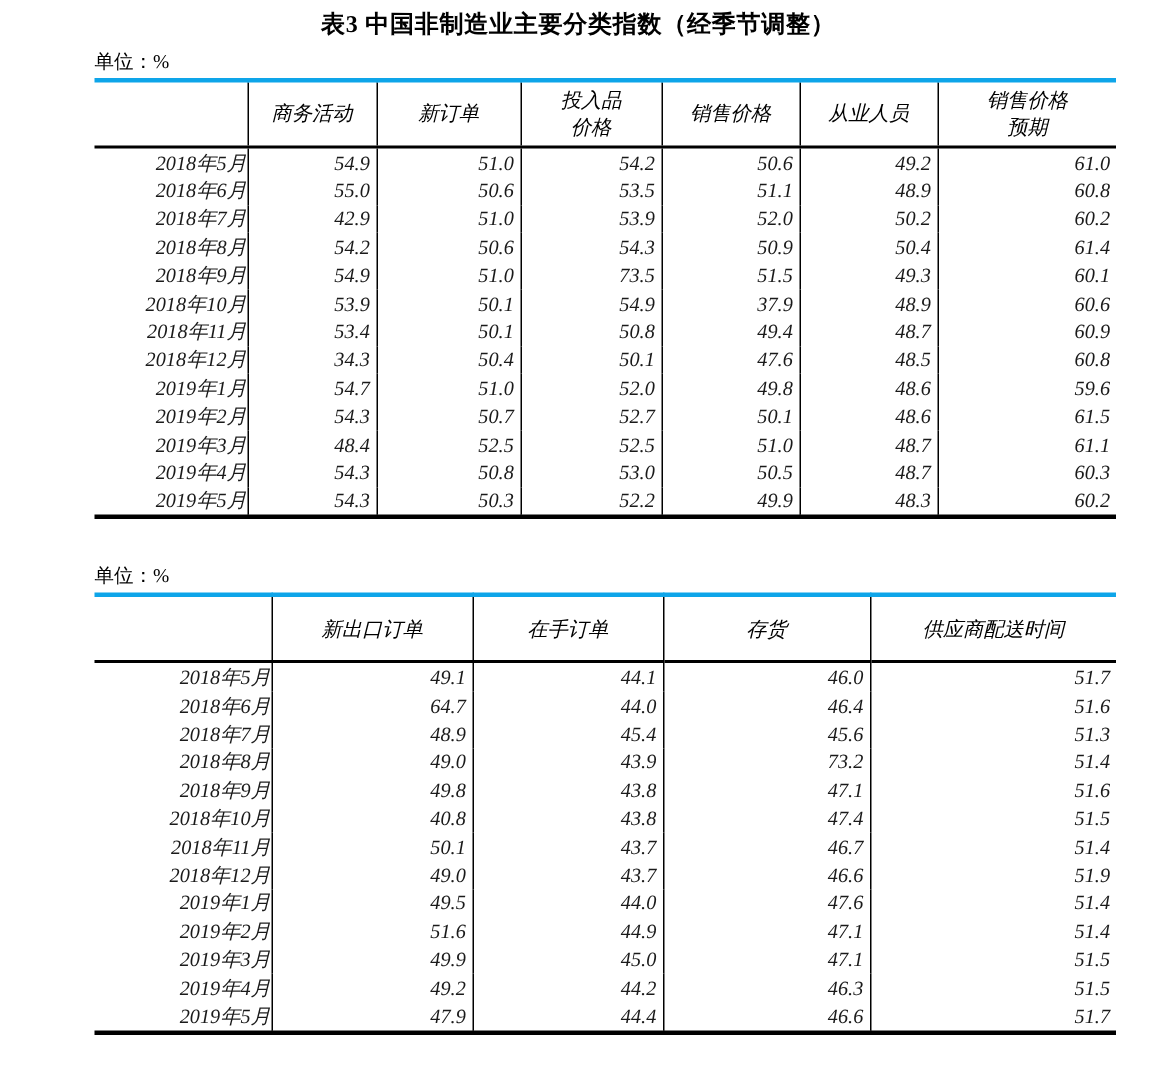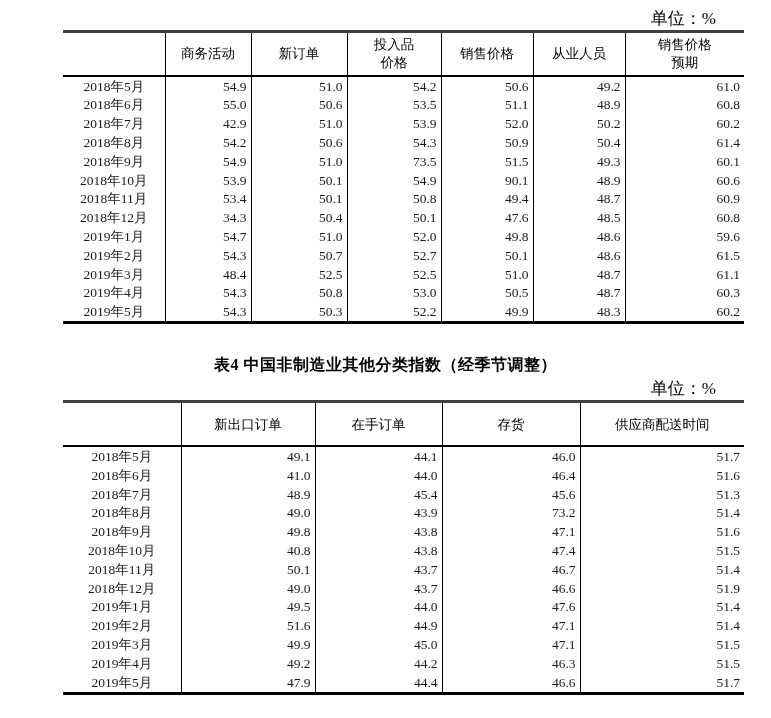--- a/index.html
+++ b/index.html
@@ -31,32 +31,32 @@
     line-height: 22px;
     font-weight: bold;
     color: #000;
     letter-spacing: 0.5px;
   }
   .unit {
     width: 681px;
     margin: 5px 0 4px 63px;
     padding-right: 28px;
     box-sizing: border-box;
-    text-align: right;
-    font-size: 17px;
+    font-size: 13px;
     line-height: 15px;
     color: #000;
   }
   table.stat-table {
     width: 681px;
     margin-left: 63px;
     border-collapse: collapse;
     table-layout: fixed;
-    border-top: 3px solid #404040;
+    border-top: 3px solid #0ea5e9;
     border-bottom: 3px solid #000;
+    font-style: italic;
   }
   table.stat-table thead th {
     height: 40px;
     border-bottom: 2px solid #000;
     font-weight: normal;
     font-size: 13.5px;
     line-height: 1.3;
     text-align: center;
     vertical-align: middle;
     white-space: pre-line;
@@ -70,31 +70,32 @@
   table.stat-table tbody td {
     height: 18.8px;
     font-size: 13.5px;
     line-height: 1;
     text-align: right;
     padding: 0 4px 0 0;
     color: #1a1a1a;
     vertical-align: middle;
   }
   table.stat-table tbody td.lbl {
-    text-align: center;
+    text-align: right;
     padding: 0;
     color: #1a1a1a;
   }
 </style>
 </head>
 <body>
 
 <div class="page">
 
   <section class="table-block">
+    <h2 class="tbl-title">表3  中国非制造业主要分类指数（经季节调整）</h2>
     <div class="unit">单位：%</div>
     <table class="stat-table">
       <colgroup>
         <col style="width:102px">
           <col style="width:86px">
           <col style="width:96px">
         <col style="width:94px">
           <col style="width:92px">
           <col style="width:92px">
           <col style="width:119px">
@@ -156,21 +157,21 @@
             <td>73.5</td>
             <td>51.5</td>
             <td>49.3</td>
             <td>60.1</td>
           </tr>
           <tr>
             <td class="lbl">2018年10月</td>
             <td>53.9</td>
             <td>50.1</td>
             <td>54.9</td>
-            <td>90.1</td>
+            <td>37.9</td>
             <td>48.9</td>
             <td>60.6</td>
           </tr>
           <tr>
             <td class="lbl">2018年11月</td>
             <td>53.4</td>
             <td>50.1</td>
             <td>50.8</td>
             <td>49.4</td>
             <td>48.7</td>
@@ -228,21 +229,20 @@
             <td>52.2</td>
             <td>49.9</td>
             <td>48.3</td>
             <td>60.2</td>
           </tr>
         </tbody>
     </table>
   </section>
 
   <section class="table-block">
-    <h2 class="tbl-title">表4  中国非制造业其他分类指数（经季节调整）</h2>
     <div class="unit">单位：%</div>
     <table class="stat-table">
       <colgroup>
         <col style="width:118px">
           <col style="width:134px">
           <col style="width:127px">
         <col style="width:138px">
           <col style="width:164px">
       </colgroup>
       <thead>
@@ -257,21 +257,21 @@
       <tbody>
           <tr>
             <td class="lbl">2018年5月</td>
             <td>49.1</td>
             <td>44.1</td>
             <td>46.0</td>
             <td>51.7</td>
           </tr>
           <tr>
             <td class="lbl">2018年6月</td>
-            <td>41.0</td>
+            <td>64.7</td>
             <td>44.0</td>
             <td>46.4</td>
             <td>51.6</td>
           </tr>
           <tr>
             <td class="lbl">2018年7月</td>
             <td>48.9</td>
             <td>45.4</td>
             <td>45.6</td>
             <td>51.3</td>

